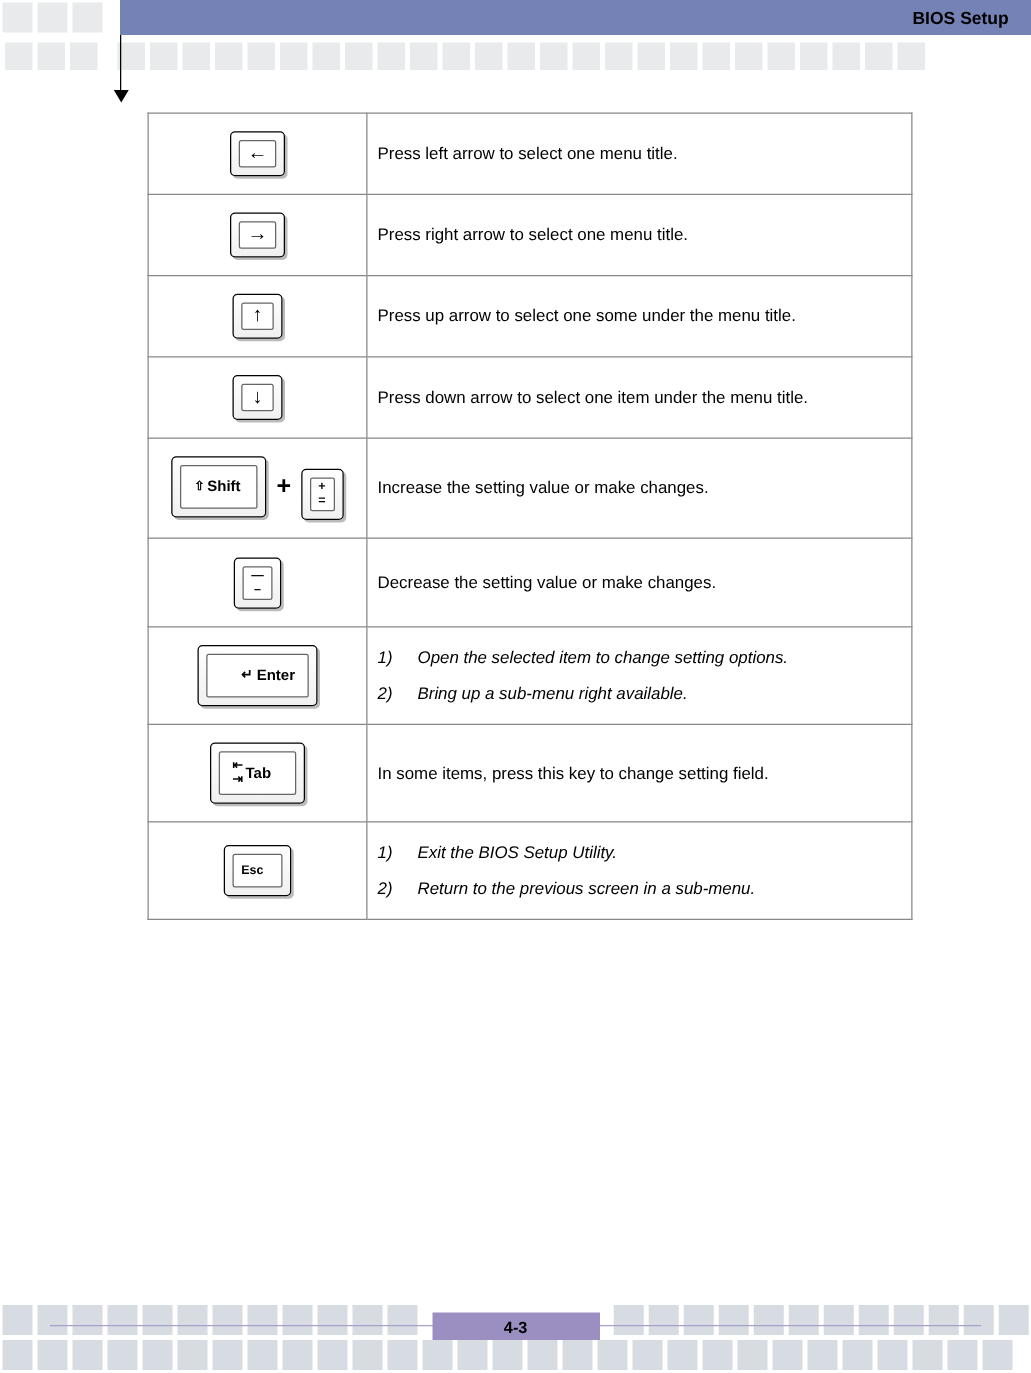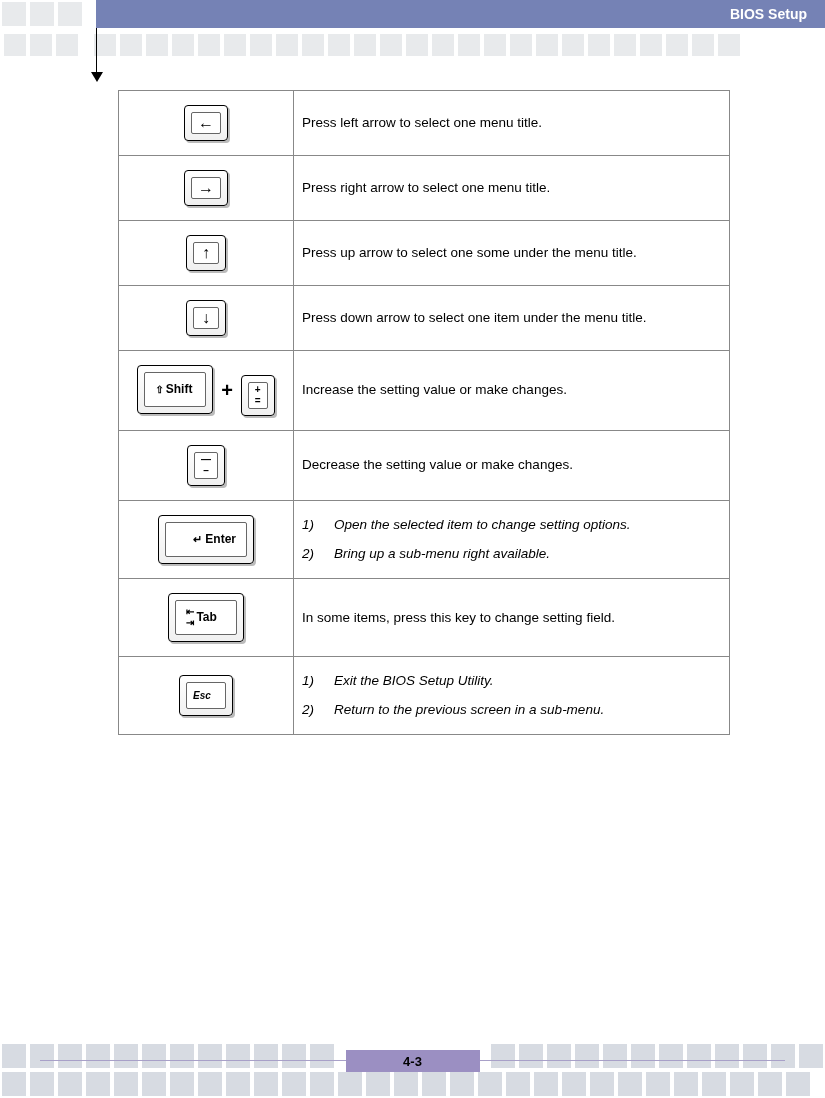--- a/index.html
+++ b/index.html
@@ -26,21 +26,21 @@
     width: 24px; height: 24px;
     background: #e8eaec;
   }
   .header-bar {
     position: absolute;
     top: 0;
     left: 96px;
     right: 0;
     height: 28px;
     background: #7582b5;
-    color: #ffffff;
+    color: #000000;
     font-weight: bold;
     font-size: 14px;
     display: flex;
     align-items: center;
     justify-content: flex-end;
     padding-right: 18px;
   }
   .arrow-line {
     position: absolute;
     top: 28px;
@@ -342,21 +342,21 @@
                 </span>
                 <span>Tab</span>
               </span>
         </span>
       </td>
       <td class="desc">In some items, press this key to change setting field.</td>
     </tr>
     <tr>
       <td class="kcol">
         <span class="keycap med">
-          <span class="inner" style="font-size:10px;font-style:italic;">
+          <span class="inner" style="font-size:10px;">
                 <span>Esc</span>
               </span>
         </span>
       </td>
       <td>
         <ol class="numlist">
           <li>Exit the BIOS Setup Utility.</li>
           <li>Return to the previous screen in a sub-menu.</li>
         </ol>
       </td>

